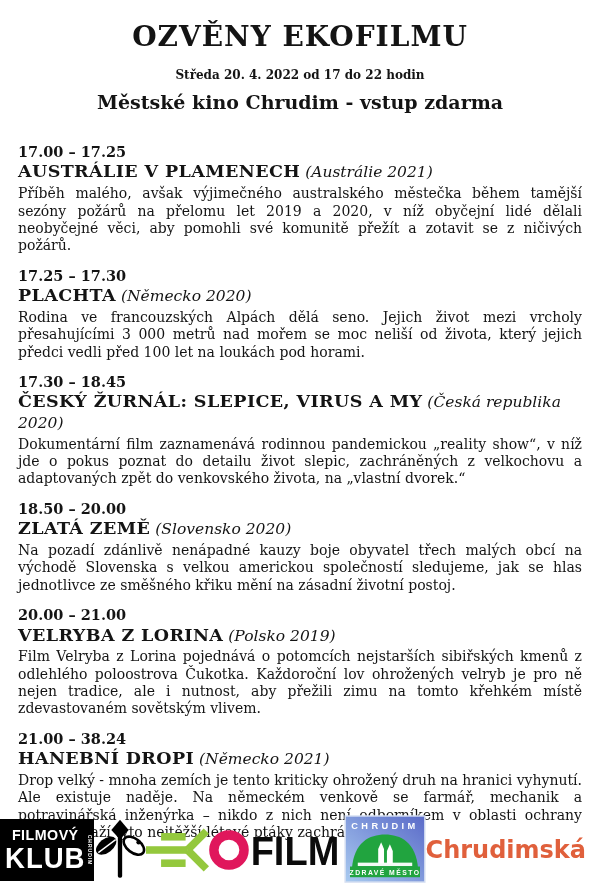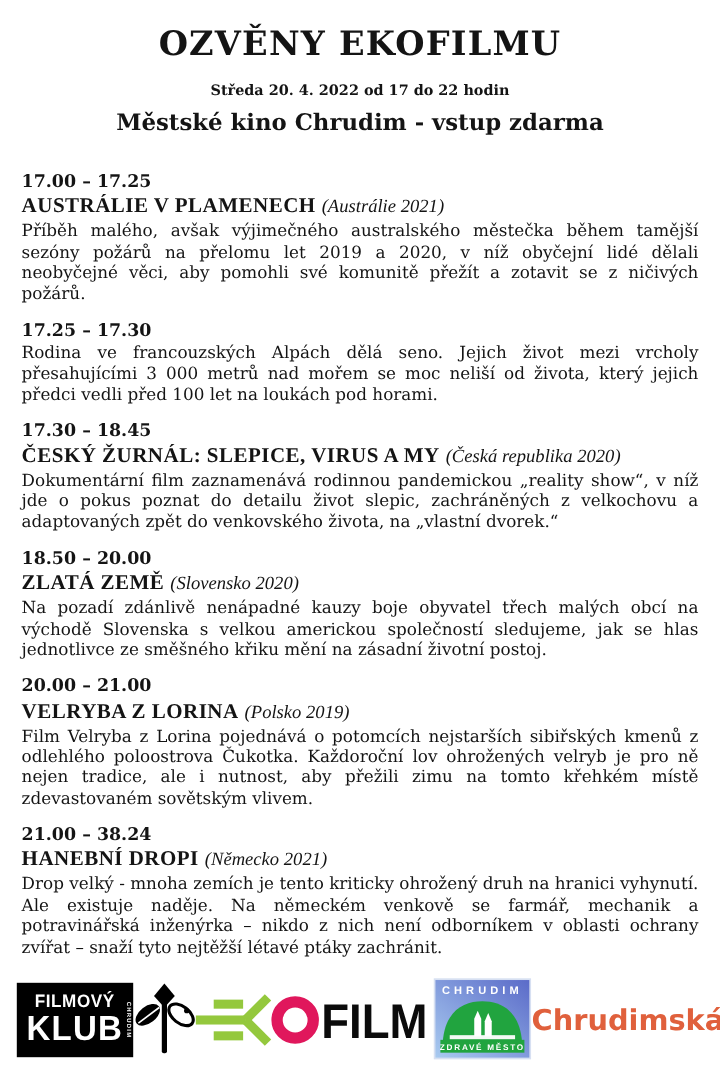--- a/index.html
+++ b/index.html
@@ -16,27 +16,27 @@
   .page{padding:14px 18px 0;}
   
   .masthead{text-align:center;}
   .title{font-size:28px;font-weight:bold;letter-spacing:1px;margin-top:6px;}
   .subtitle{font-size:12px;font-weight:bold;margin-top:15px;}
   .venue{font-size:19px;font-weight:bold;margin-top:9px;}
   
   .films{margin-top:30px;}
   .film{margin-bottom:12px;margin-top:12px;}
   .film-time{font-size:14.5px;font-weight:bold;line-height:1.2;}
-  .film-title-line{line-height:1.25;margin-top:1px;font-family:Liberation Serif, serif;}
+  .film-title-line{line-height:1.25;margin-top:1px;}
   .film-title{font-size:17.5px;font-weight:bold;letter-spacing:.4px;}
   .film-meta{font-size:15.5px;font-style:italic;margin-left:5px;}
   .film-desc{font-size:14px;line-height:1.24;text-align:justify;margin-top:2px;}
   
   .logos{position:absolute;left:14px;right:14px;bottom:8px;height:76px;
-    display:flex;align-items:center;justify-content:flex-start;}
+    display:flex;align-items:center;justify-content:flex-end;}
   .fk-logo{width:97px;height:62px;background:#000;color:#fff;position:relative;
     display:flex;align-items:center;justify-content:center;
     font-family:"Liberation Sans",sans-serif;font-weight:bold;flex:0 0 auto;}
   .fk-inner{display:flex;flex-direction:column;align-items:center;line-height:1;transform:scaleX(.95);}
   .fk1{font-size:15px;letter-spacing:.5px;}
   .fk2{font-size:29px;letter-spacing:1px;margin-top:2px;}
   .fk-side{position:absolute;right:1px;top:50%;transform:translateY(-50%);
     writing-mode:vertical-rl;font-size:5px;letter-spacing:1px;}
   .sprout{flex:0 0 auto;}
   .ekofilm{flex:0 0 auto;}
@@ -58,20 +58,21 @@
   <div class="films">
 
     <div class="film">
       <div class="film-time">17.00 – 17.25</div>
       <div class="film-title-line"><span class="film-title">AUSTRÁLIE V PLAMENECH</span><span class="film-meta">(Austrálie 2021)</span></div>
       <div class="film-desc">Příběh malého, avšak výjimečného australského městečka během tamější sezóny požárů na přelomu let 2019 a 2020, v níž obyčejní lidé dělali neobyčejné věci, aby pomohli své komunitě přežít a zotavit se z ničivých požárů.</div>
     </div>
 
     <div class="film">
       <div class="film-time">17.25 – 17.30</div>
+      <div class="film-title-line"><span class="film-title">PLACHTA</span><span class="film-meta">(Německo 2020)</span></div>
       <div class="film-desc">Rodina ve francouzských Alpách dělá seno. Jejich život mezi vrcholy přesahujícími 3 000 metrů nad mořem se moc neliší od života, který jejich předci vedli před 100 let na loukách pod horami.</div>
     </div>
 
     <div class="film">
       <div class="film-time">17.30 – 18.45</div>
       <div class="film-title-line"><span class="film-title">ČESKÝ ŽURNÁL: SLEPICE, VIRUS A MY</span><span class="film-meta">(Česká republika 2020)</span></div>
       <div class="film-desc">Dokumentární film zaznamenává rodinnou pandemickou „reality show“, v níž jde o pokus poznat do detailu život slepic, zachráněných z velkochovu a adaptovaných zpět do venkovského života, na „vlastní dvorek.“</div>
     </div>
 
     <div class="film">

